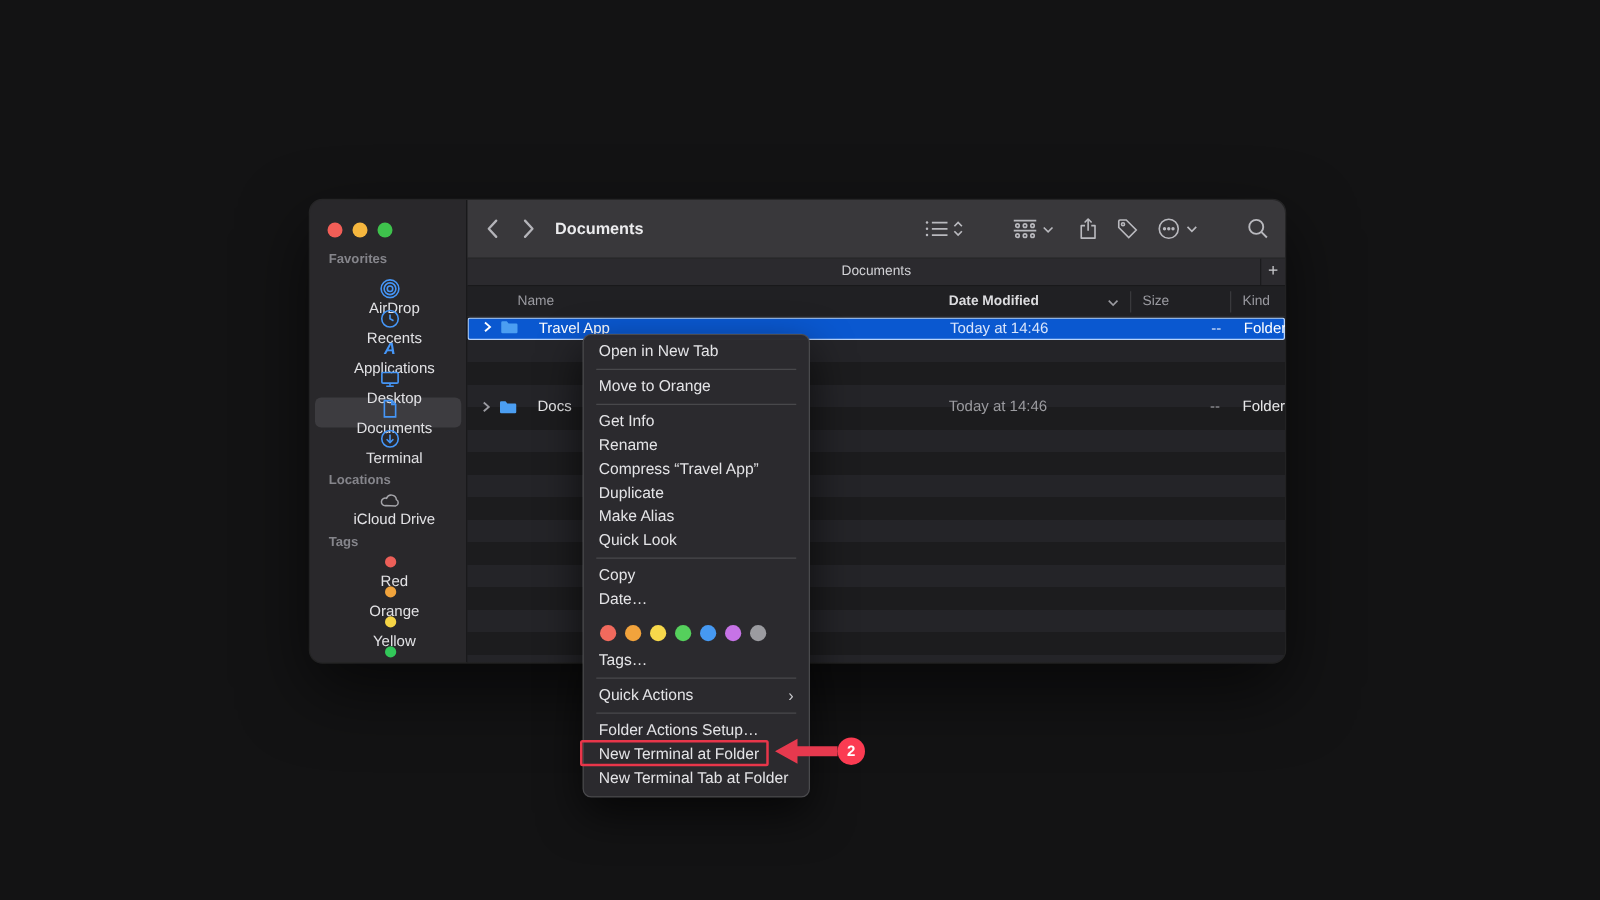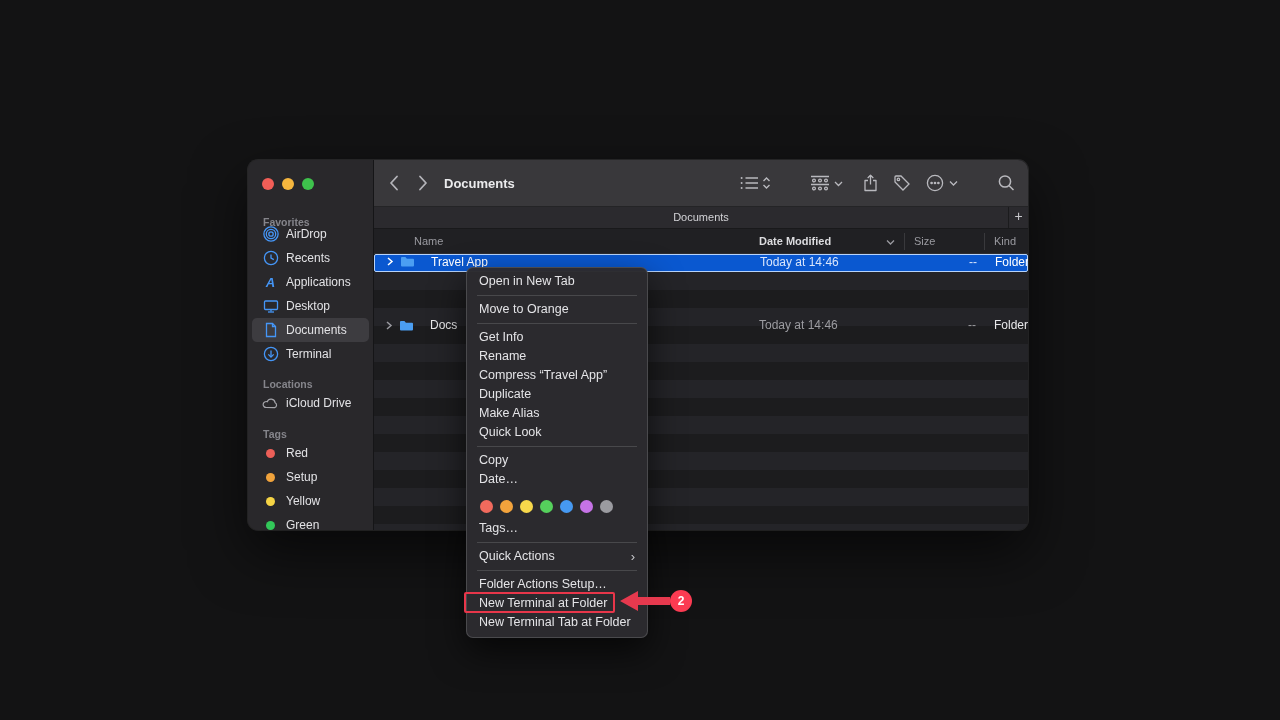--- a/index.html
+++ b/index.html
@@ -19,21 +19,21 @@
     box-shadow:0 0 0 1px rgba(255,255,255,.09), 0 22px 55px rgba(0,0,0,.6);
   }
 
   
   .sidebar { width:126px; flex:none; background:#29282b; border-right:1px solid #151517; position:relative; font-size:12px; }
   .lights { position:absolute; left:14px; top:18px; display:flex; gap:8px; }
   .light { width:12px; height:12px; border-radius:50%; }
   .light.r { background:#f25e57; } .light.y { background:#f5b63e; } .light.g { background:#3ec24c; }
   .sb-section-label { position:absolute; left:15px; font-size:10.5px; font-weight:bold; color:#85858b; }
   .sb-items { position:absolute; left:4px; right:4px; }
-  .sb-item { height:24px; display:flex; align-items:center; padding:0 0 0 10px; border-radius:5px; color:#e2e2e5; white-space:nowrap; }
+  .sb-item { height:24px; display:flex; align-items:center; padding:0 0 0 10px; border-radius:5px; color:#e2e2e5; white-space:nowrap;flex-direction:column; }
   .sb-item.sel { background:#3d3c40; }
   .sb-ic { width:17px; height:17px; flex:none; margin-right:7px; display:flex; align-items:center; justify-content:center; }
   .sb-ic svg { display:block; }
   .tag-dot { width:9px; height:9px; border-radius:50%; margin:0 4px; }
   .td-red { background:#ec5f58; } .td-orange { background:#f0a33c; } .td-yellow { background:#f5d445; } .td-green { background:#32c759; }
   .app-a { color:#4596f7; font-weight:bold; font-size:13px; font-style:italic; }
 
   
   .main { flex:1; min-width:0; display:flex; flex-direction:column; background:#1c1c1e; }
   .toolbar { height:47px; flex:none; background:#39383b; border-bottom:1px solid #242426; position:relative; }
@@ -87,21 +87,21 @@
 
 <div class="window">
 
   <div class="sidebar">
     <div class="lights">
       <span class="light r"></span>
       <span class="light y"></span>
       <span class="light g"></span>
     </div>
 
-    <div class="sb-section-label" style="top:56px">Favorites</div>
+    <div class="sb-section-label" style="top:41px">Favorites</div>
     <div class="sb-items" style="top:62px">
       <div class="sb-item">
         <span class="sb-ic">
           <svg width="16" height="16">
               <g fill="none" stroke="#4596f7" stroke-width="1.3">
                 <circle cx="8" cy="8" r="2.2"></circle>
                 <circle cx="8" cy="8" r="4.7"></circle>
                 <circle cx="8" cy="8" r="7.1"></circle>
               </g>
             </svg>
@@ -179,21 +179,21 @@
       <div class="sb-item">
         <span class="sb-ic">
             <span class="tag-dot td-red"></span>
           </span>
         <span>Red</span>
       </div>
       <div class="sb-item">
         <span class="sb-ic">
             <span class="tag-dot td-orange"></span>
           </span>
-        <span>Setup</span>
+        <span>Orange</span>
       </div>
       <div class="sb-item">
         <span class="sb-ic">
             <span class="tag-dot td-yellow"></span>
           </span>
         <span>Yellow</span>
       </div>
       <div class="sb-item">
         <span class="sb-ic">
             <span class="tag-dot td-green"></span>

